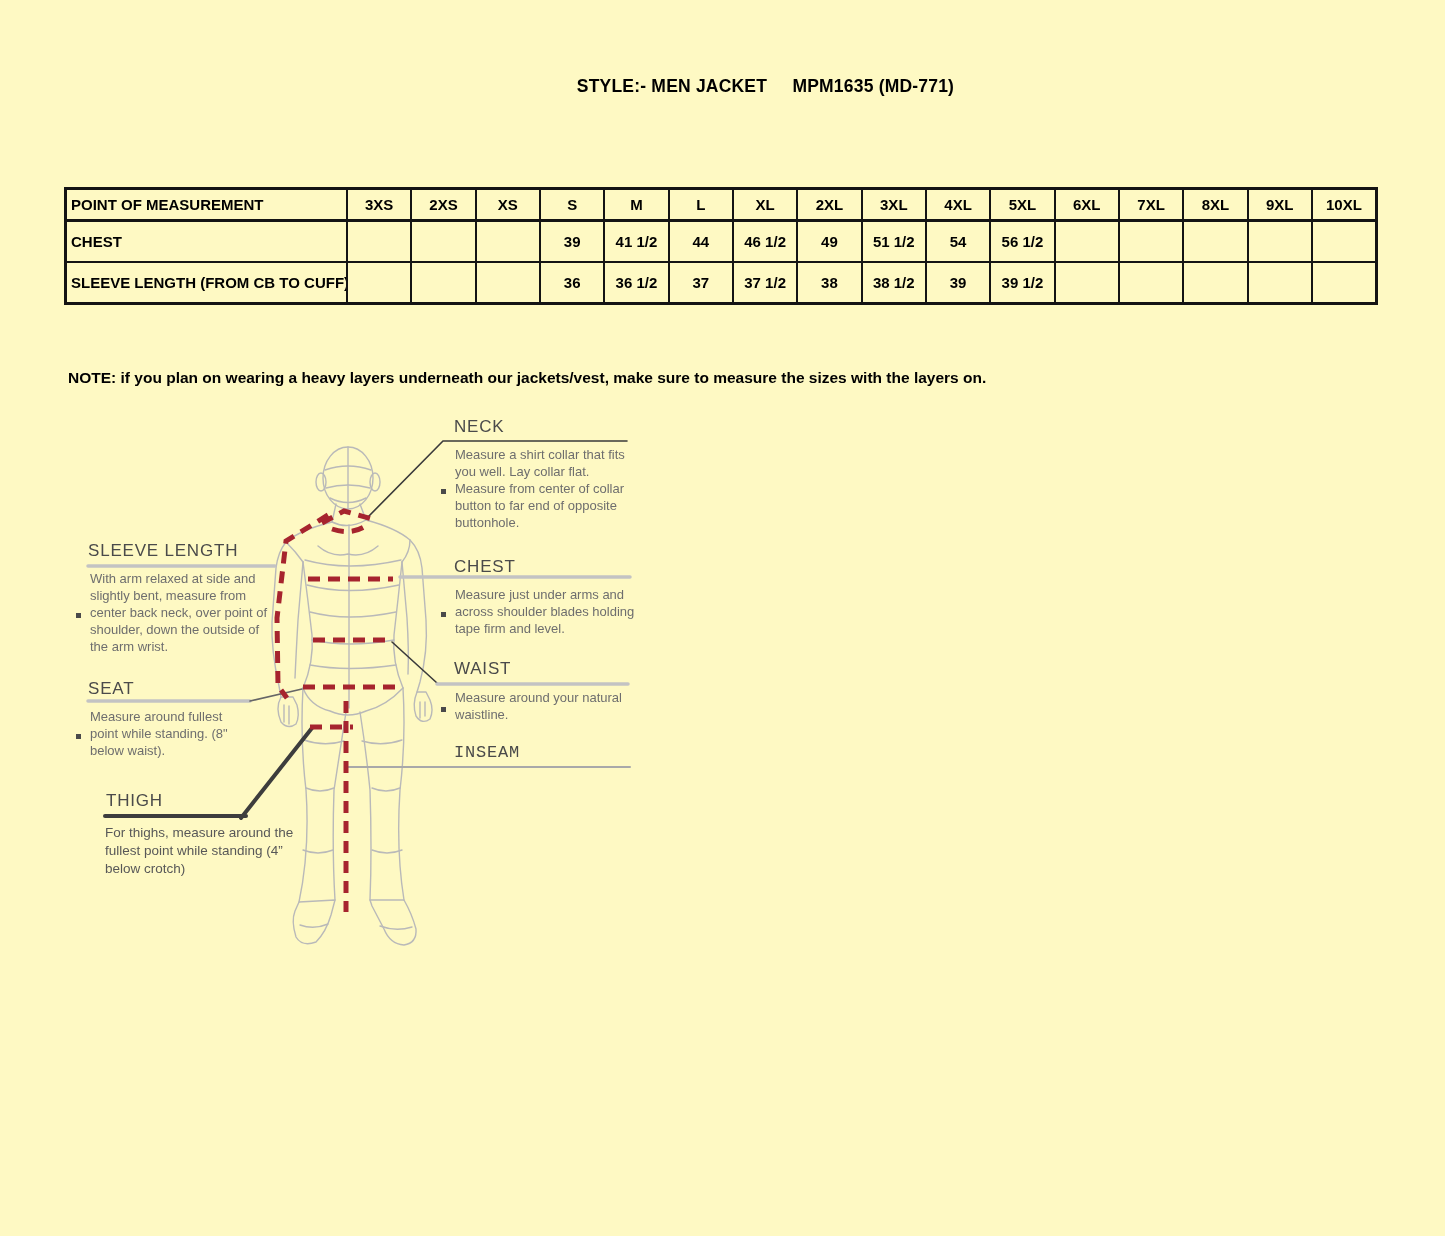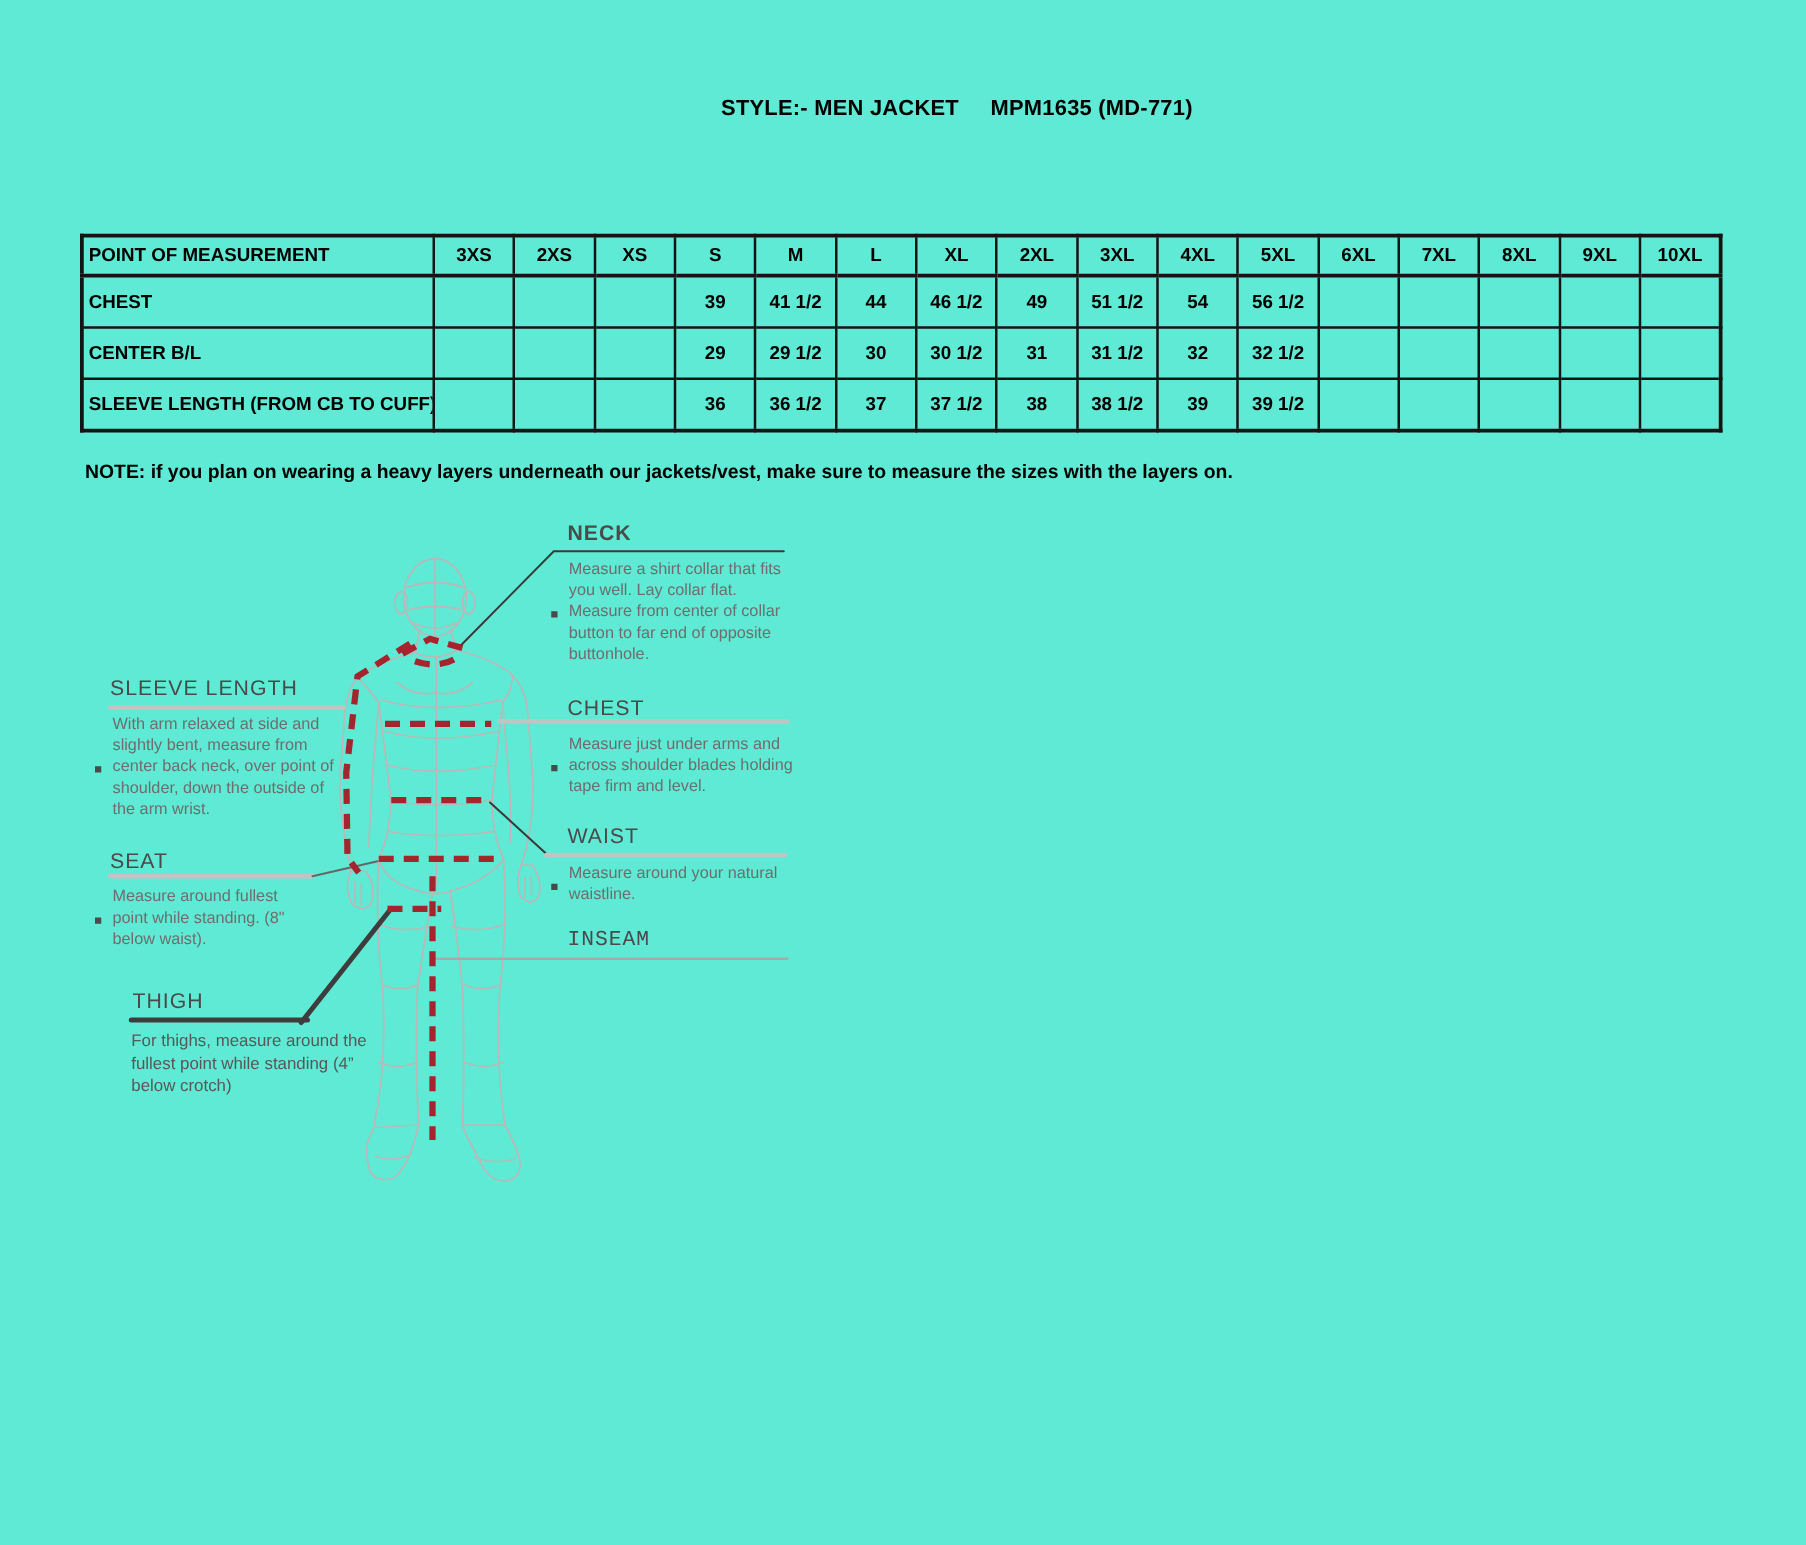--- a/index.html
+++ b/index.html
@@ -1,17 +1,17 @@
 <!DOCTYPE html>
 <html><head>
 <meta charset="utf-8">
 <style>
   html,body{margin:0;padding:0;background:#fff;}
   .sheet{
-    position:relative;width:1445px;height:1236px;background:#5eead4;
+    position:relative;width:1445px;height:1236px;background:#fef9c3;
     font-family:"Liberation Sans",sans-serif;color:#000;overflow:hidden;
   }
   
   .doc-title{
     position:absolute;top:76px;left:0;width:100%;box-sizing:border-box;
     padding-left:86px;text-align:center;font-size:17.5px;font-weight:bold;
     white-space:pre;letter-spacing:.2px;
   }
   
   .size-table-wrap{position:absolute;left:64px;top:187px;}
@@ -31,21 +31,21 @@
     position:absolute;font-size:17px;color:#4a4a4a;letter-spacing:.8px;white-space:nowrap;
   }
   .measure-desc{position:absolute;display:flex;align-items:center;}
   .measure-desc .bullet{
     width:5px;height:5px;background:#4a4a4a;margin-top:6px;margin-right:9px;flex:0 0 auto;
   }
   .measure-desc .desc-text{
     font-size:13px;line-height:17px;color:#6e6e6e;
   }
   
-  #hd-neck{left:454px;top:417px;font-weight:bold;}       #ds-neck{left:441px;top:446px;width:196px;}
+  #hd-neck{left:454px;top:417px;}       #ds-neck{left:441px;top:446px;width:196px;}
   #hd-chest{left:454px;top:557px;}      #ds-chest{left:441px;top:586px;width:198px;}
   #hd-waist{left:454px;top:659px;}      #ds-waist{left:441px;top:689px;width:186px;}
   #hd-inseam{left:454px;top:743px;font-family:Liberation Mono, monospace;}     #ds-inseam{left:441px;top:772px;width:198px;}
   #hd-sleeve{left:88px;top:541px;}      #ds-sleeve{left:76px;top:570px;width:200px;}
   #hd-seat{left:88px;top:679px;}        #ds-seat{left:76px;top:708px;width:178px;}
   #hd-thigh{left:106px;top:791px;}      #ds-thigh{left:105px;top:824px;width:192px;}
   #ds-thigh .desc-text{color:#585858;font-size:13.5px;line-height:18px;}
 </style>
 </head>
 <body>
@@ -95,39 +95,20 @@
             <td>51 1/2</td>
             <td>54</td>
             <td>56 1/2</td>
             <td></td>
             <td></td>
             <td></td>
             <td></td>
             <td></td>
           </tr>
           <tr>
-            <td class="first-col">CENTER B/L</td>
-            <td></td>
-            <td></td>
-            <td></td>
-            <td>29</td>
-            <td>29 1/2</td>
-            <td>30</td>
-            <td>30 1/2</td>
-            <td>31</td>
-            <td>31 1/2</td>
-            <td>32</td>
-            <td>32 1/2</td>
-            <td></td>
-            <td></td>
-            <td></td>
-            <td></td>
-            <td></td>
-          </tr>
-          <tr>
             <td class="first-col">SLEEVE LENGTH (FROM CB TO CUFF)</td>
             <td></td>
             <td></td>
             <td></td>
             <td>36</td>
             <td>36 1/2</td>
             <td>37</td>
             <td>37 1/2</td>
             <td>38</td>
             <td>38 1/2</td>

